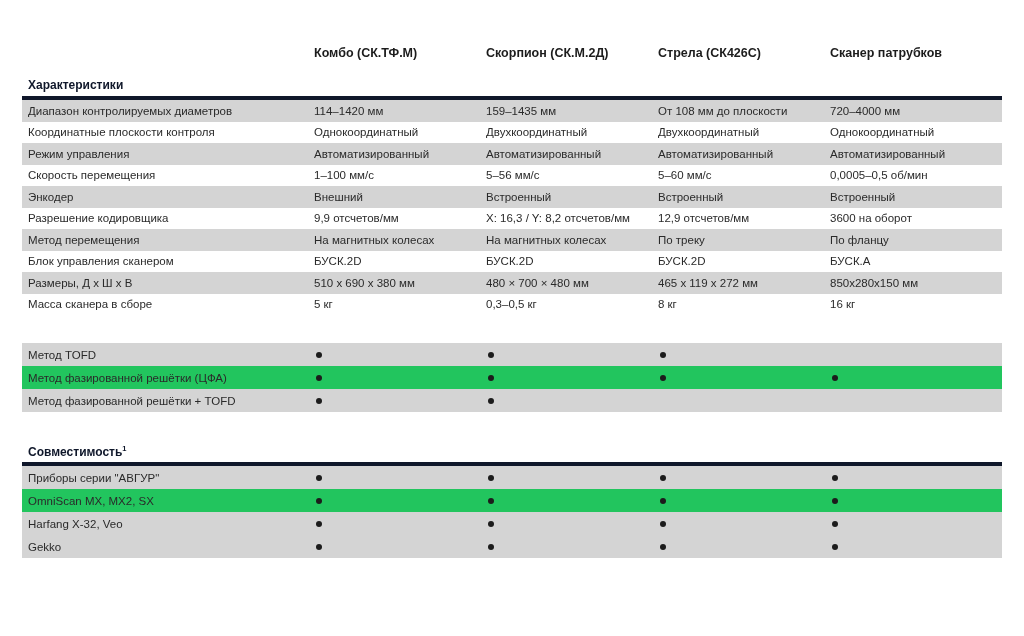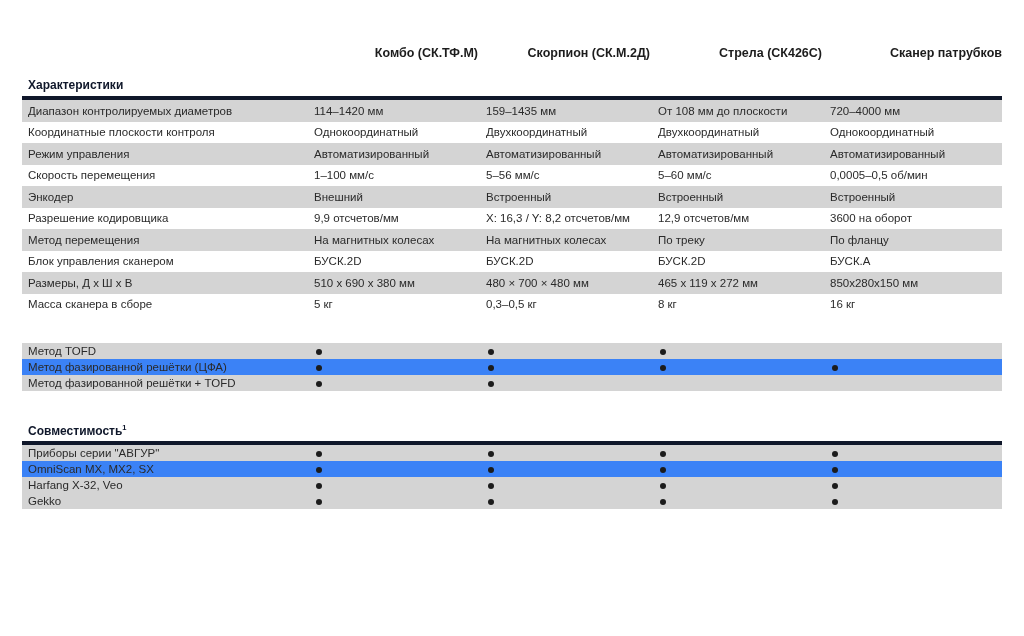--- a/index.html
+++ b/index.html
@@ -42,21 +42,20 @@
     font-weight: normal;
   }
 
   tr.head-row th {
     font-size: 12.5px;
     color: #1c1c1c;
     font-weight: bold;
     height: 30px;
     padding-bottom: 6px;
     padding-left: 0;
-    text-align: right;
   }
   tr.head-row th.first { padding-left: 0; }
   tr.head-row th.colhead { padding-left: 8px; }
 
   tr.section-row td {
     font-size: 12px;
     font-weight: bold;
     color: #0f172a;
     height: 22px;
     padding-left: 6px;
@@ -71,25 +70,25 @@
     white-space: nowrap;
     overflow: hidden;
   }
   tr.data-row td.v { padding-left: 8px; }
   tr.data-row.shade td { background: #d4d4d4; margin-left: 48px; }
   tr.data-row.plain td { background: #ffffff; }
 
   tr.dot-row td {
     font-size: 11.5px;
     color: #2a2a2a;
-    height: 16px;
+    height: 23px;
     padding-left: 6px;
   }
   tr.dot-row.shade td { background: #d4d4d4; }
-  tr.dot-row.plain td { background: #3b82f6; }
+  tr.dot-row.plain td { background: #22c55e; }
   tr.dot-row td.dotcell { padding-left: 8px; }
   .dot {
     display: inline-block;
     width: 6px;
     height: 6px;
     border-radius: 50%;
     background: #1c1c1c;
     margin-left: 2px;
     vertical-align: middle;
   }

